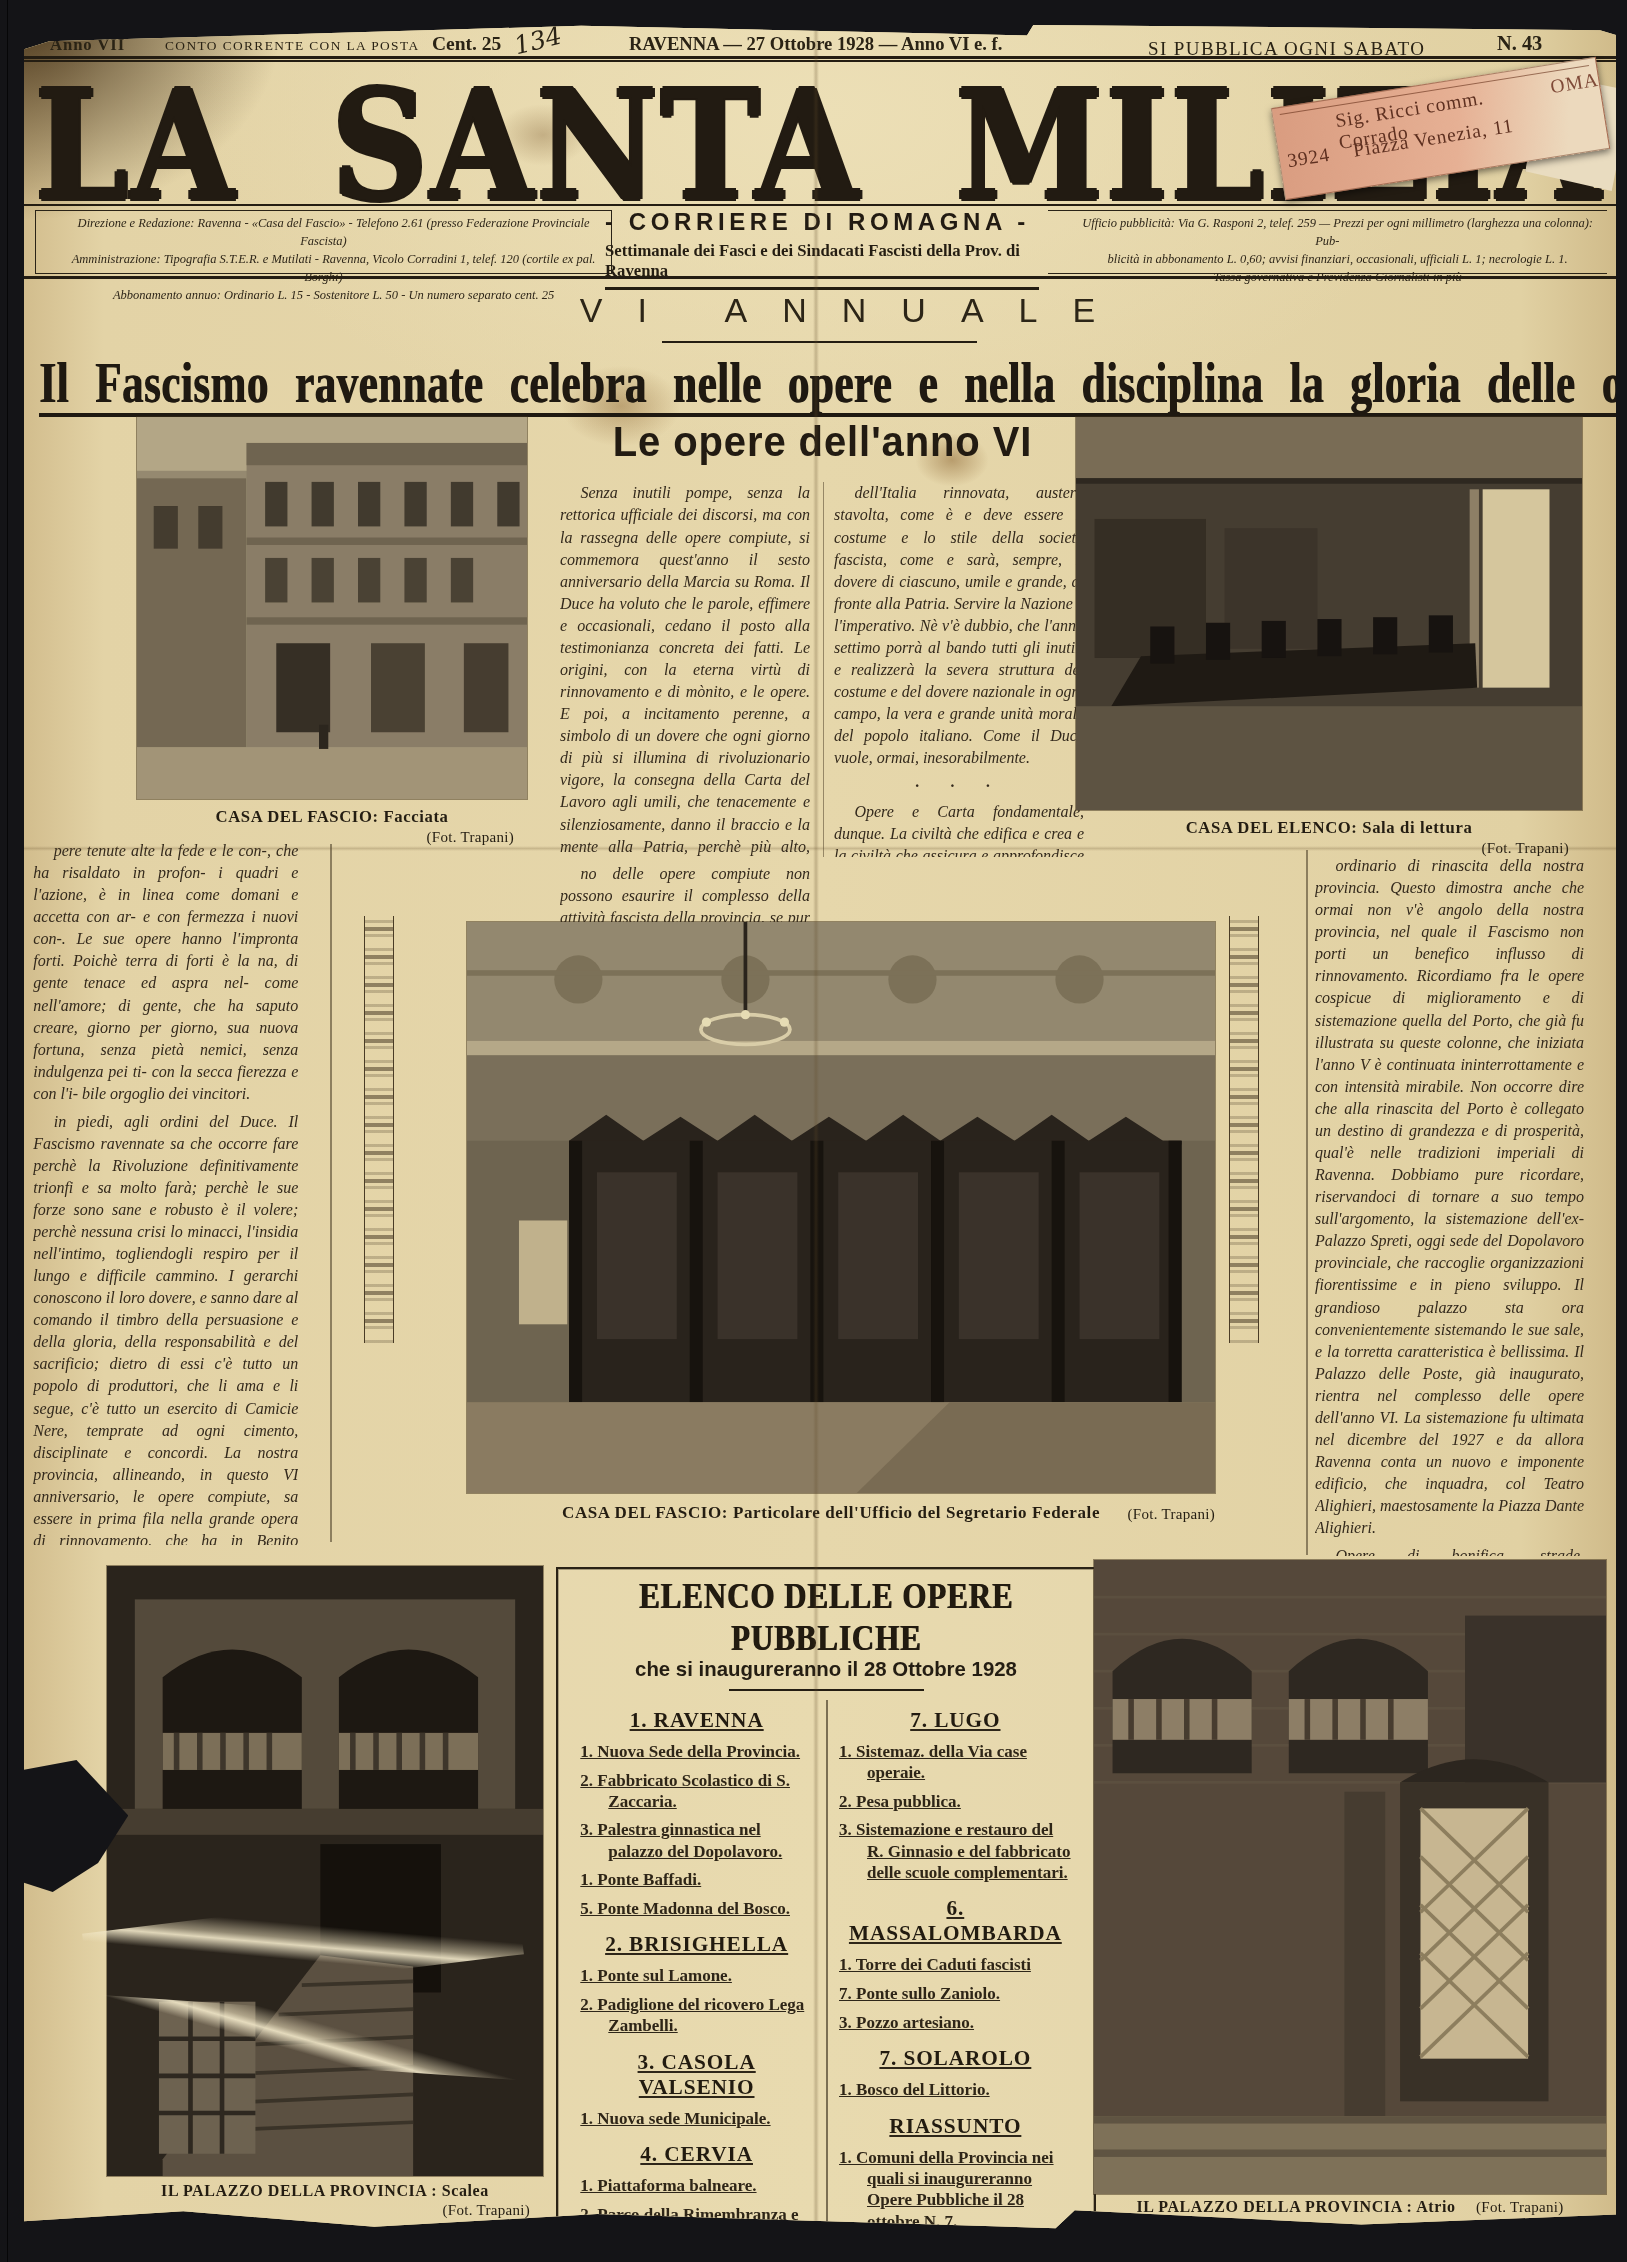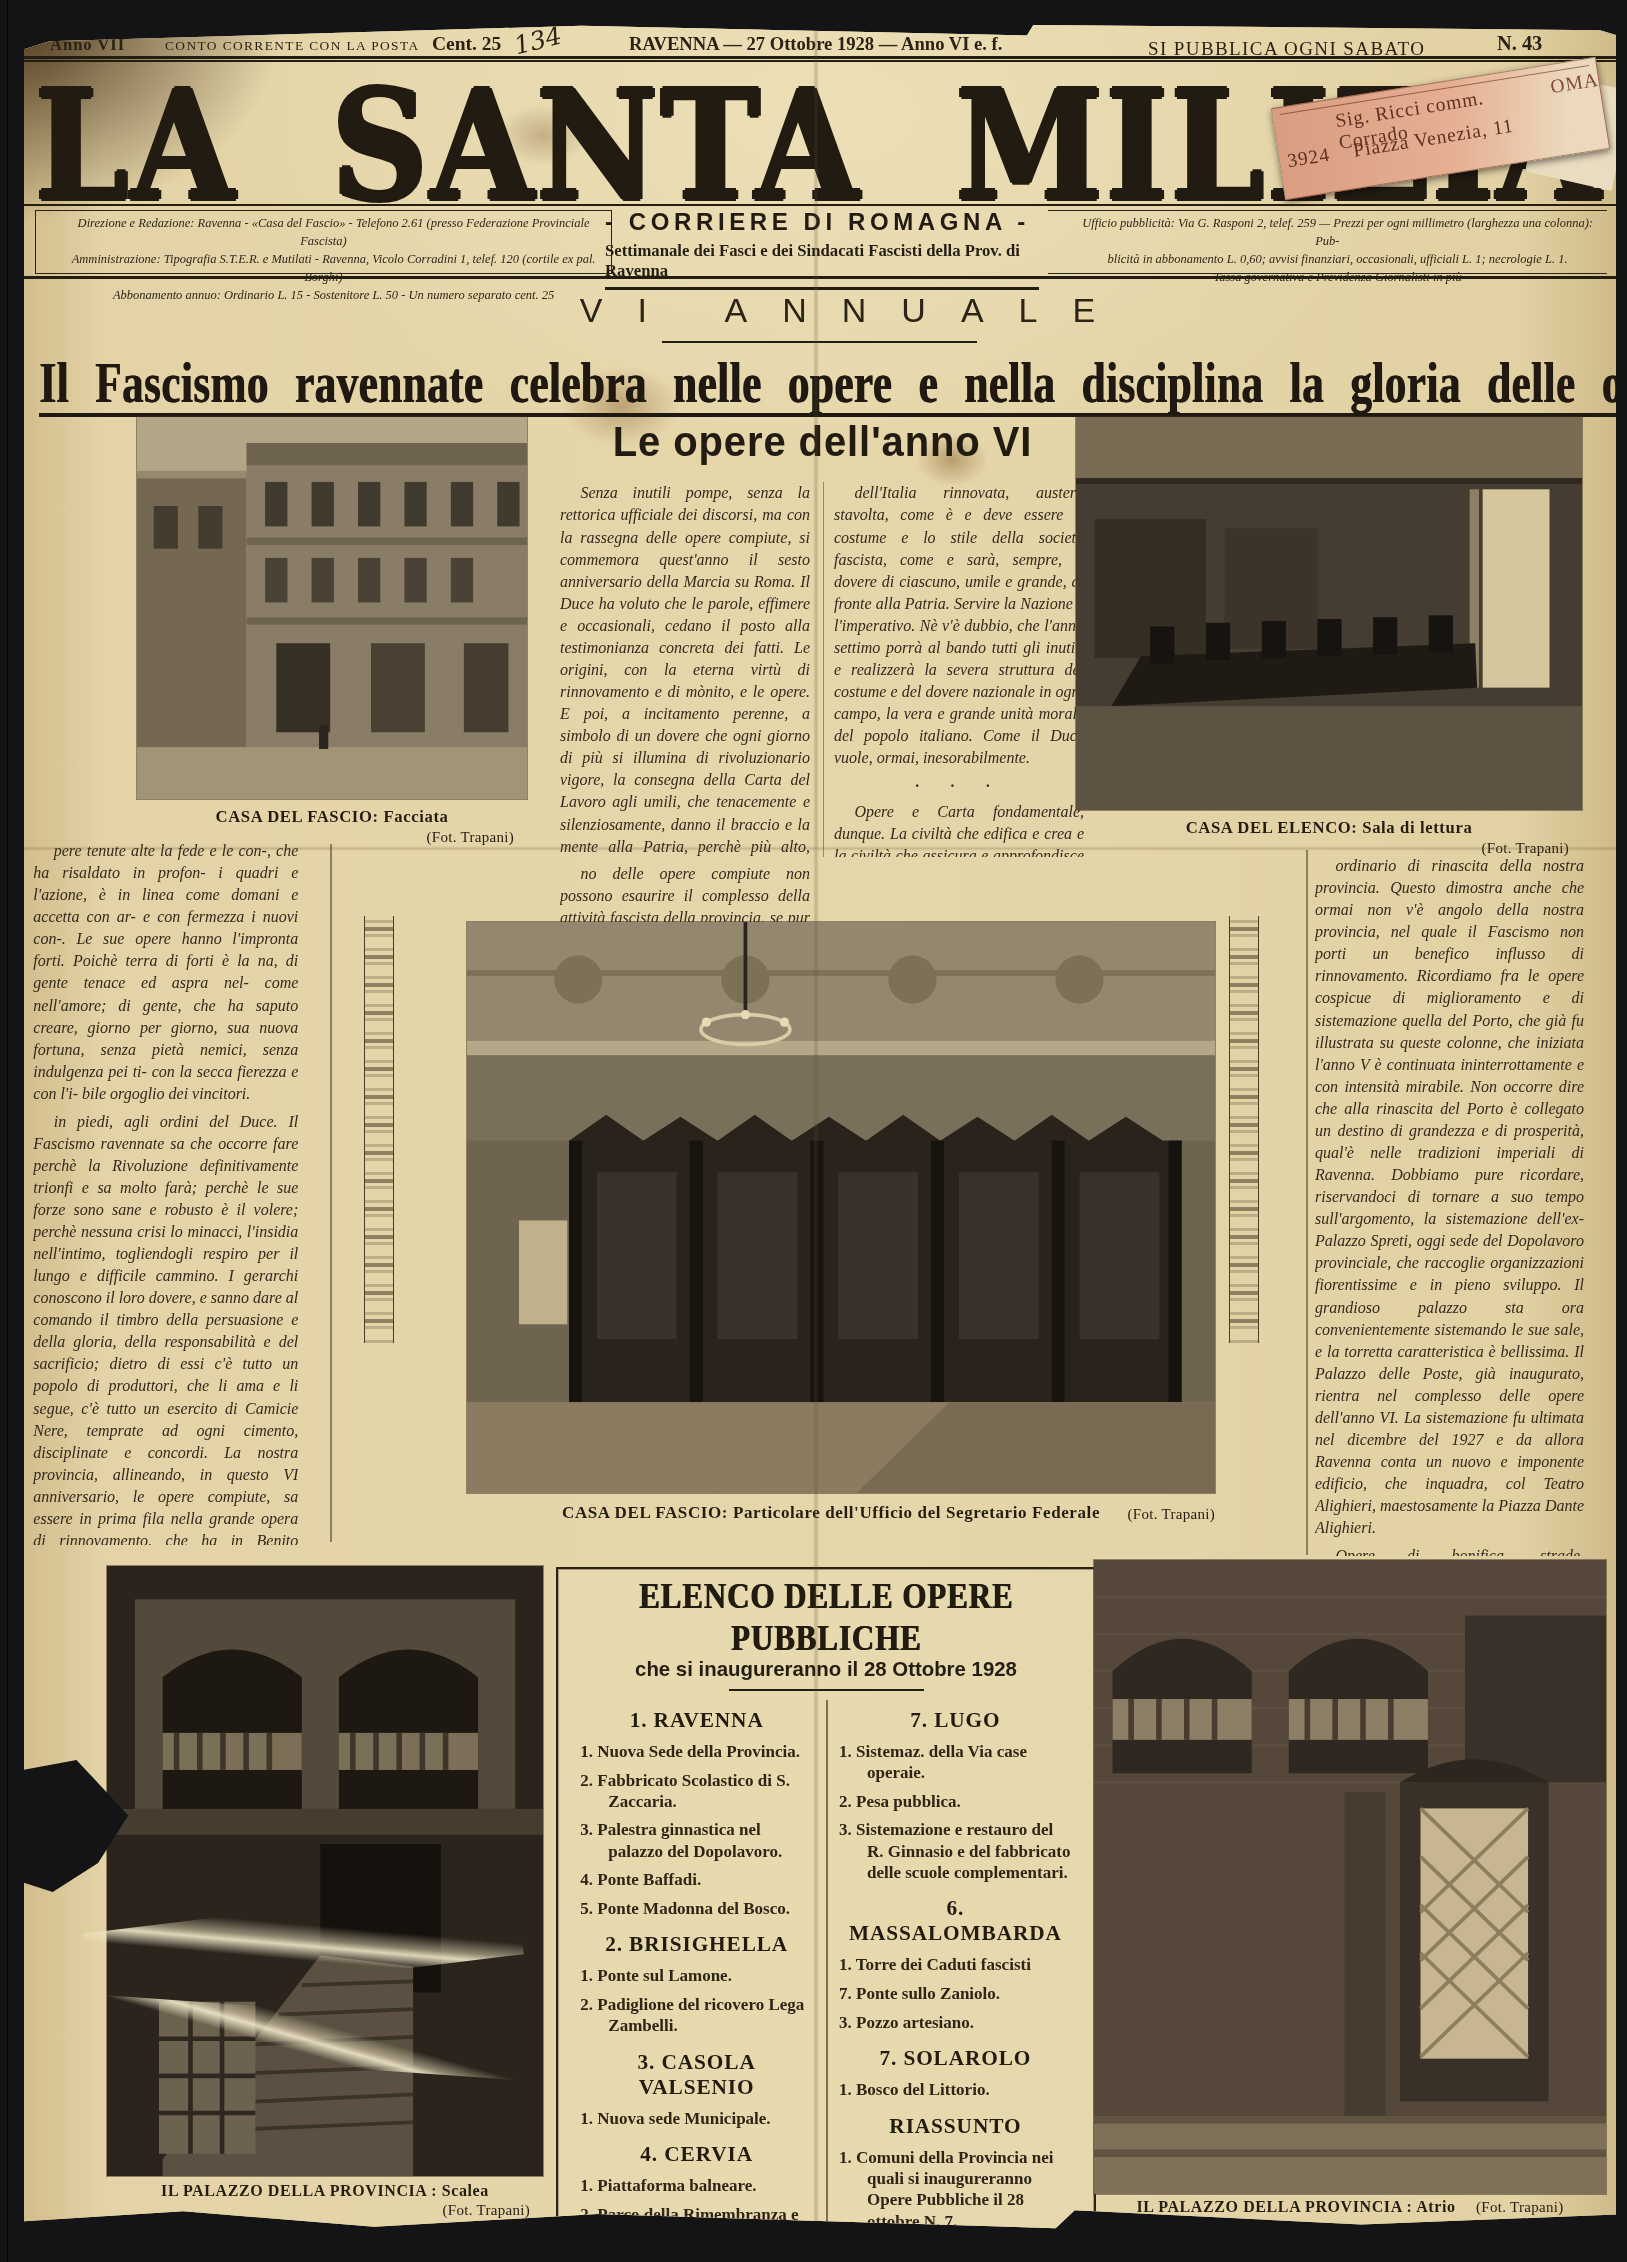--- a/index.html
+++ b/index.html
@@ -116,21 +116,21 @@
   
   .elenco{left:532px;top:1543px;width:536px;height:664px;border:2.8px solid #2a2215;padding-top:7.4px;
     box-shadow:inset 0 0 0 0.9px rgba(42,34,21,.35);overflow:hidden;background:rgba(236,224,184,.35);}
   .el-title{text-align:center;font-weight:bold;font-size:31px;letter-spacing:0.9px;color:#221b10;
     transform:scaleY(1.15);transform-origin:top;text-shadow:0.9px 0 currentColor;}
   .el-sub{text-align:center;font-family:"Liberation Sans",sans-serif;font-weight:bold;font-size:20.4px;
     margin-top:9.3px;color:#241d12;}
   .el-rule{width:195px;height:1.9px;background:#241d12;margin:8.3px auto 3.7px;}
   .el-cols{display:flex;position:relative;padding:0 9.3px;}
   .el-cols::after{content:"";position:absolute;left:50%;top:5.6px;bottom:5.6px;width:1.9px;background:rgba(50,40,22,.6);}
-  .el-col{width:50%;padding:0 13px;box-sizing:border-box;}
+  .el-col{width:50%;padding:0 13px;box-sizing:border-box;text-decoration:underline;}
   .sec-heading{text-align:center;font-weight:bold;font-size:21.3px;margin:13px 0 8.3px;color:#221b10;letter-spacing:0.9px;}
   .sec-item{font-weight:bold;font-size:17px;line-height:1.25;margin:0 0 7.4px;padding-left:28px;text-indent:-28px;color:#2e2517;}
   
   .tear-black{position:absolute;left:-3.7px;top:1736px;width:108px;height:132px;background:#141417;
     clip-path:polygon(0 8%,52% 0,100% 42%,72% 78%,30% 100%,0 92%);}
   .crease{position:absolute;background:linear-gradient(12deg,rgba(240,230,198,0) 40%,rgba(243,233,202,.9) 49%,rgba(230,218,184,.55) 53%,rgba(240,230,198,0) 62%);}
   .crease1{left:61px;top:1883px;width:436px;height:74px;transform:rotate(-7deg);}
   .crease2{left:46px;top:1985px;width:464px;height:56px;transform:rotate(4deg);}
 </style>
 </head>
@@ -369,21 +369,21 @@
   <div class="abs elenco">
     <div class="el-title">ELENCO DELLE OPERE PUBBLICHE</div>
     <div class="el-sub">che si inaugureranno il 28 Ottobre 1928</div>
     <div class="el-rule"></div>
     <div class="el-cols">
       <div class="el-col">
           <div class="sec-heading">1. RAVENNA</div>
           <div class="sec-item">1. Nuova Sede della Provincia.</div>
           <div class="sec-item">2. Fabbricato Scolastico di S. Zaccaria.</div>
           <div class="sec-item">3. Palestra ginnastica nel palazzo del Dopolavoro.</div>
-          <div class="sec-item">4. Ponte Baffadi.</div>
+          <div class="sec-item">1. Ponte Baffadi.</div>
           <div class="sec-item">5. Ponte Madonna del Bosco.</div>
           <div class="sec-heading">2. BRISIGHELLA</div>
           <div class="sec-item">1. Ponte sul Lamone.</div>
           <div class="sec-item">2. Padiglione del ricovero Lega Zambelli.</div>
           <div class="sec-heading">3. CASOLA VALSENIO</div>
           <div class="sec-item">1. Nuova sede Municipale.</div>
           <div class="sec-heading">4. CERVIA</div>
           <div class="sec-item">1. Piattaforma balneare.</div>
           <div class="sec-item">2. Parco della Rimembranza e lapide ai Caduti.</div>
         </div>

